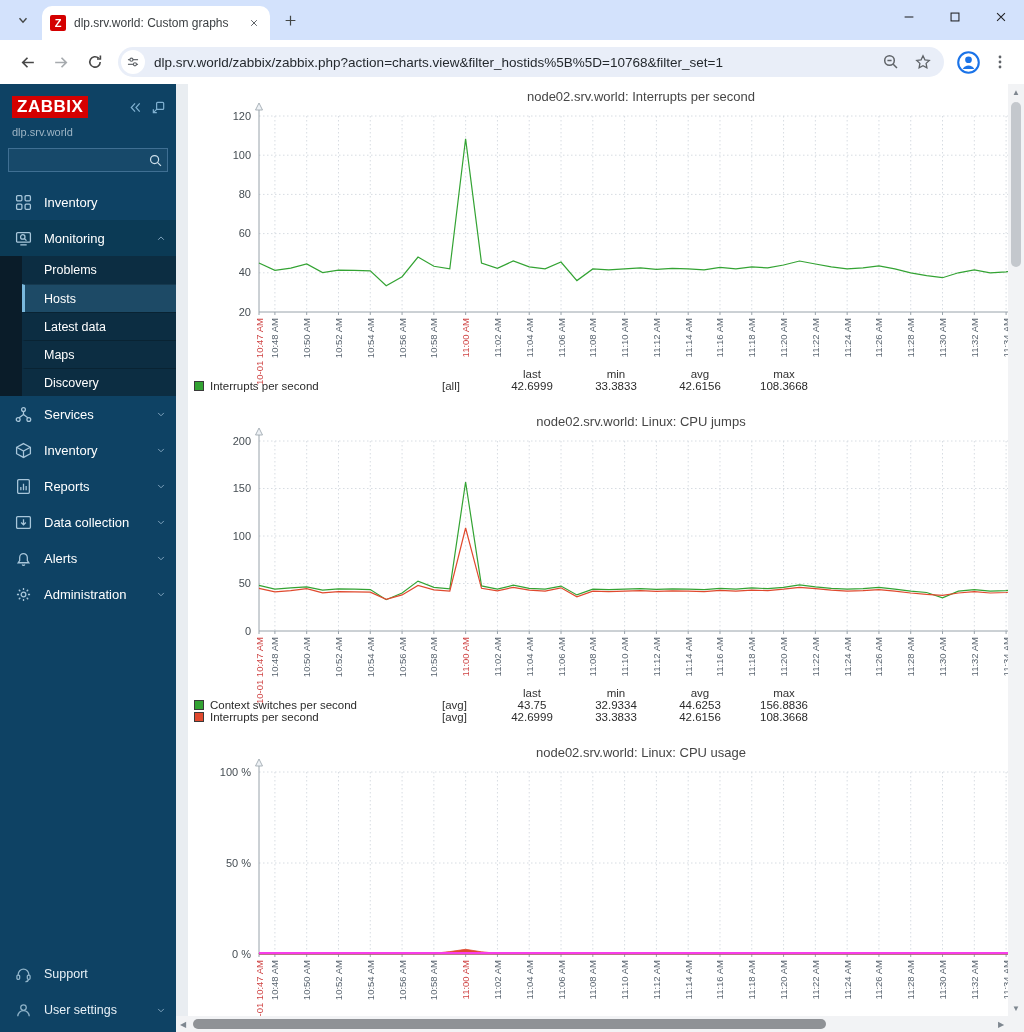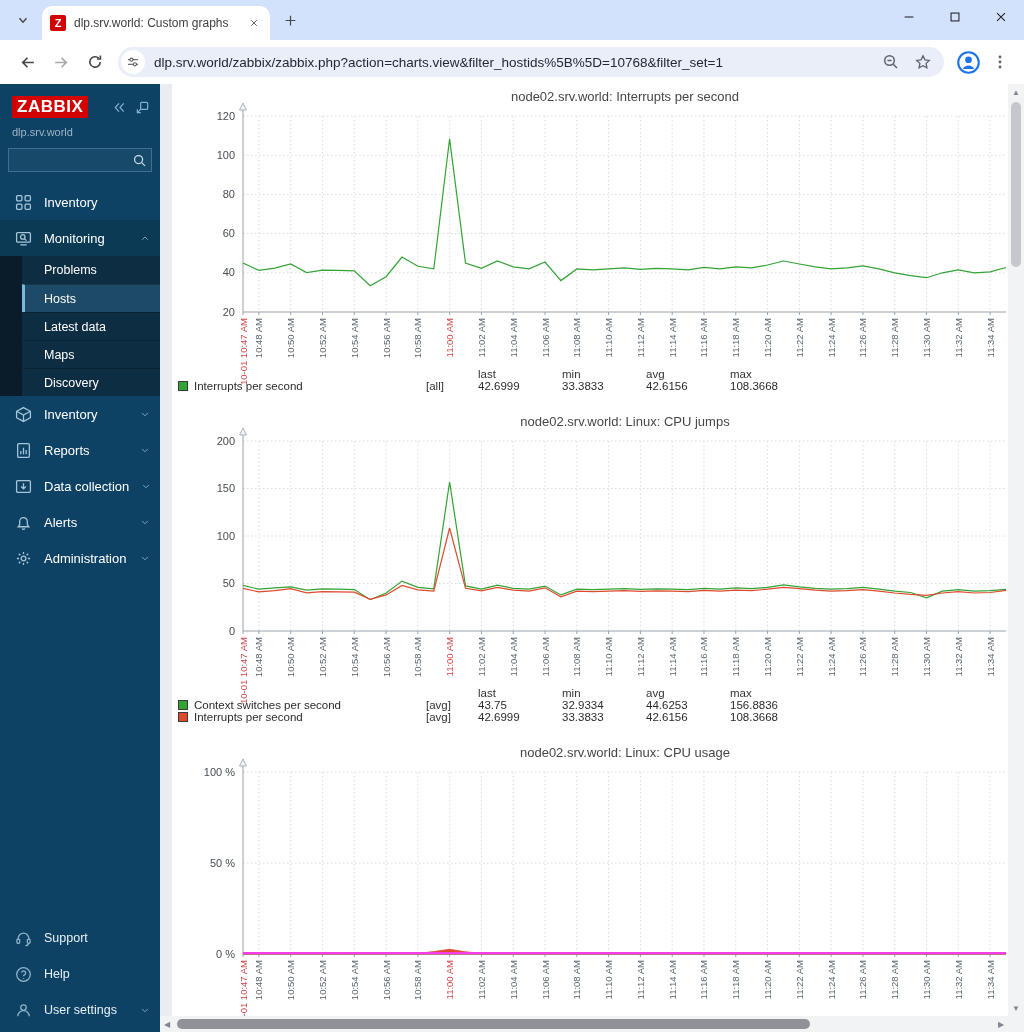--- a/index.html
+++ b/index.html
@@ -20,21 +20,21 @@
   .nav-btn{width:34px;height:34px;display:flex;align-items:center;justify-content:center;border-radius:50%;flex:0 0 auto;}
   .omnibox{flex:1;height:30px;background:#e9eef8;border-radius:15px;margin:0 6px;display:flex;align-items:center;padding:0 10px 0 3px;min-width:0;}
   .site-chip{width:24px;height:24px;background:#fff;border-radius:50%;display:flex;align-items:center;justify-content:center;flex:0 0 auto;}
   .url-text{font-size:13.5px;color:#24292e;margin-left:9px;flex:1;white-space:nowrap;overflow:hidden;}
   .omni-ico{width:22px;height:22px;display:flex;align-items:center;justify-content:center;margin-left:10px;flex:0 0 auto;}
   .avatar-btn{width:32px;height:32px;display:flex;align-items:center;justify-content:center;margin:0 2px;flex:0 0 auto;}
   .kebab-btn{width:28px;height:28px;display:flex;align-items:center;justify-content:center;flex:0 0 auto;}
 
   
   .app{display:flex;height:948px;}
-  .sidebar{width:160px;background:#0e4264;color:#fff;display:flex;flex-direction:column;flex:0 0 auto;}
+  .sidebar{width:176px;background:#0e4264;color:#fff;display:flex;flex-direction:column;flex:0 0 auto;}
   .logo-row{display:flex;align-items:center;padding:12px 10px 6px 12px;}
   .logo{background:#d40000;color:#fff;font-weight:bold;font-size:17px;letter-spacing:.5px;padding:1px 5px;}
   .logo-icons{margin-left:auto;display:flex;gap:8px;color:#7fb0d0;}
   .logo-icons svg{stroke:#7fb0d0;}
   .host-label{font-size:11px;color:#9db4c4;padding:2px 12px 8px;}
   .search-box{margin:2px 8px 12px;height:24px;border:1px solid #3f6f93;background:rgba(255,255,255,.04);display:flex;align-items:center;padding:0 4px 0 6px;}
   .search-box input{flex:1;background:transparent;border:none;outline:none;color:#fff;font-size:12px;min-width:0;font-family:"Liberation Sans",sans-serif;}
   .nav{display:flex;flex-direction:column;}
   .nav-item{height:36px;display:flex;align-items:center;padding:0 10px 0 14px;gap:12px;cursor:pointer;}
   .nav-item.section-open{background:#0b3a55;}
@@ -59,21 +59,21 @@
   .charts-root{position:absolute;left:12px;top:0;right:16px;bottom:16px;overflow:hidden;padding-top:5px;background:#fff;}
   .chart-block{margin-bottom:22px;}
   .chart-title{font-size:13px;color:#464646;margin-left:71px;width:764px;text-align:center;white-space:nowrap;}
   .chart-svg-wrap svg{display:block;overflow:visible;}
   .legend{margin:6px 0 0 2px;}
   .legend table{border-collapse:collapse;font-size:11.5px;color:#2b2b2b;}
   .legend th{font-weight:normal;color:#333;padding:0 4px;text-align:right;}
   .legend td{padding:0 4px;white-space:nowrap;}
   .legend .name-col{width:248px;text-align:left;}
   .legend .func-col{width:52px;text-align:left;color:#333;}
-  .legend .num{width:84px;text-align:left;}
+  .legend .num{width:84px;text-align:center;}
   .swatch{display:inline-block;width:10px;height:10px;border:1px solid #3a3a3a;margin-right:6px;vertical-align:-1px;}
 
   
   .vscrollbar{position:absolute;right:0;top:0;width:16px;height:calc(100% - 16px);background:#f2f3f5;}
   .vscroll-arrow{height:16px;display:flex;align-items:center;justify-content:center;font-size:8px;color:#7e8790;}
   .vscroll-arrow.down{position:absolute;bottom:0;left:0;right:0;}
   .vthumb{position:absolute;left:3px;width:10px;top:18px;height:165px;background:#c4c8cd;border-radius:5px;}
   .hscrollbar{position:absolute;left:0;bottom:0;right:16px;height:16px;background:#f2f3f5;display:flex;align-items:center;}
   .hscroll-arrow{width:14px;display:flex;align-items:center;justify-content:center;font-size:8px;color:#7e8790;flex:0 0 auto;}
   .hscroll-arrow.right{margin-left:auto;}
@@ -250,20 +250,36 @@
           <div class="sub-item">
             <span>Maps</span>
           </div>
           <div class="sub-item">
             <span>Discovery</span>
           </div>
         </div>
         <div class="nav-item">
           <span class="nav-icon">
             <svg width="17" height="17" viewBox="0 0 16 16">
+              <circle cx="8" cy="3.3" r="1.8"></circle>
+              <circle cx="3" cy="12.7" r="1.8"></circle>
+              <circle cx="13" cy="12.7" r="1.8"></circle>
+              <path d="M8 5.2 V8 M8 8 L3.9 11.1 M8 8 L12.1 11.1"></path>
+            </svg>
+          </span>
+          <span class="nav-label">Services</span>
+          <span class="nav-chev">
+            <svg width="10" height="10" viewBox="0 0 14 14">
+              <path d="M3 5.5 L7 9.5 L11 5.5"></path>
+            </svg>
+          </span>
+        </div>
+        <div class="nav-item">
+          <span class="nav-icon">
+            <svg width="17" height="17" viewBox="0 0 16 16">
               <path d="M8 1.5 L14.5 5 V11 L8 14.5 L1.5 11 V5 Z"></path>
               <path d="M1.5 5 L8 8.5 L14.5 5 M8 8.5 V14.5"></path>
             </svg>
           </span>
           <span class="nav-label">Inventory</span>
           <span class="nav-chev">
             <svg width="10" height="10" viewBox="0 0 14 14">
               <path d="M3 5.5 L7 9.5 L11 5.5"></path>
             </svg>
           </span>
@@ -329,30 +345,20 @@
         <div class="nav-item">
           <span class="nav-icon">
             <svg width="17" height="17" viewBox="0 0 16 16">
               <path d="M3 9.5 V8 A5 5 0 0 1 13 8 V9.5"></path>
               <rect x="1.8" y="8.5" width="2.6" height="4" rx="1"></rect>
               <rect x="11.6" y="8.5" width="2.6" height="4" rx="1"></rect>
               <path d="M13 12.5 A3 3 0 0 1 9.8 14.6"></path>
             </svg>
           </span>
           <span class="nav-label">Support</span>
-        </div>
-        <div class="nav-item">
-          <span class="nav-icon">
-            <svg width="17" height="17" viewBox="0 0 16 16">
-              <circle cx="8" cy="8" r="6.4"></circle>
-              <path d="M6.2 6.3 A1.9 1.9 0 1 1 8.9 8.3 C8.3 8.6 8 9 8 9.6"></path>
-              <line x1="8" y1="11.4" x2="8" y2="12.1"></line>
-            </svg>
-          </span>
-          <span class="nav-label">Help</span>
         </div>
         <div class="nav-item">
           <span class="nav-icon">
             <svg width="17" height="17" viewBox="0 0 16 16">
               <circle cx="8" cy="5.2" r="2.6"></circle>
               <path d="M2.6 13.5 A5.4 5.4 0 0 1 13.4 13.5"></path>
             </svg>
           </span>
           <span class="nav-label">User settings</span>
           <span class="nav-chev">

